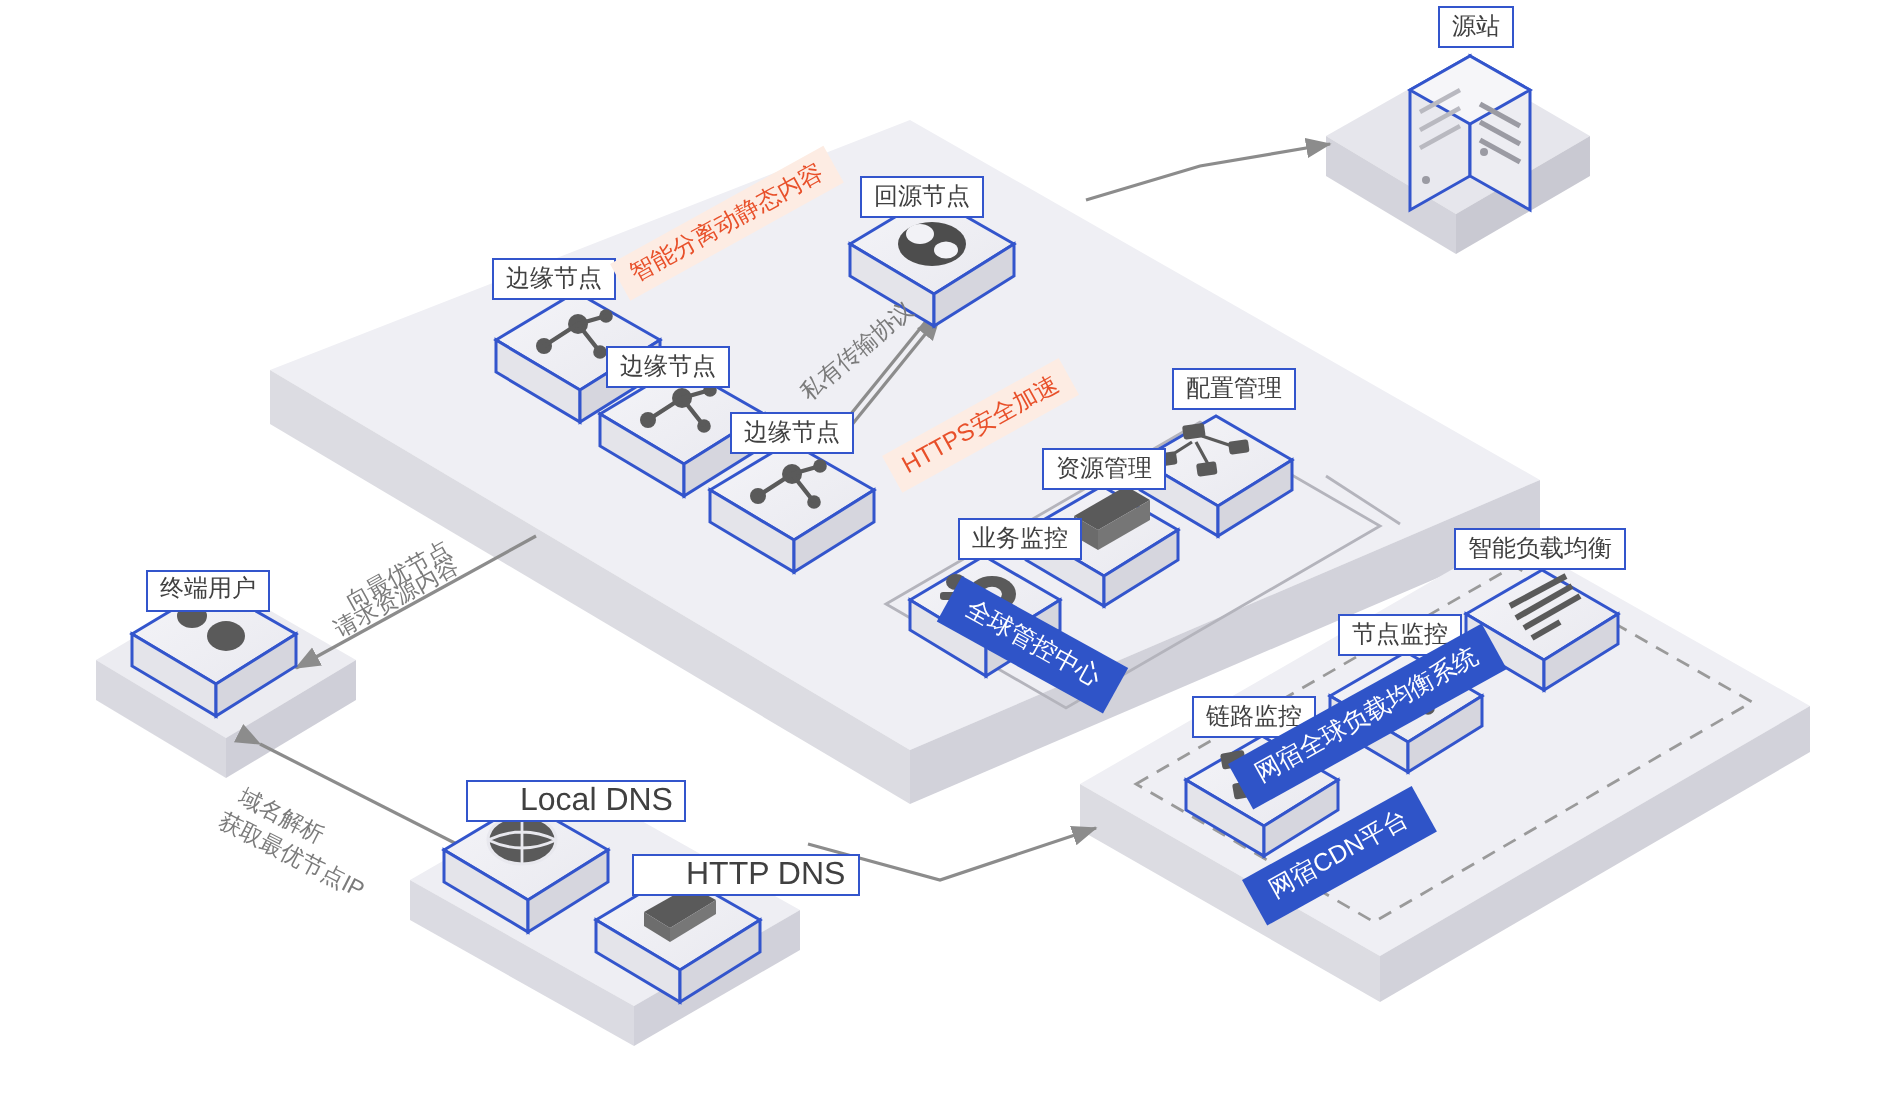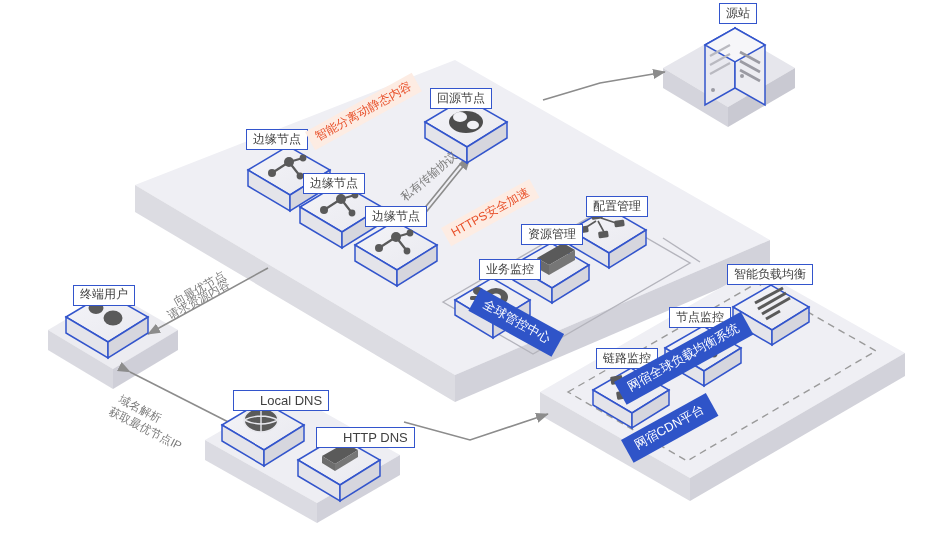--- a/index.html
+++ b/index.html
@@ -4,21 +4,21 @@
 <style>
   html,body{margin:0;padding:0;}
   body{width:947px;height:548px;background:#ffffff;overflow:hidden;
        font-family:"Liberation Sans","DejaVu Sans",sans-serif;}
   #stage{position:relative;width:947px;height:530px;}
   svg#scene{position:absolute;left:0;top:0;width:947px;height:548px;}
 
   .lbl{position:absolute;background:#ffffff;border:1px solid #3355cc;
        color:#404040;font-size:12px;line-height:15px;padding:2px 6px;
        white-space:nowrap;box-sizing:border-box;}
-  .lbl.en{font-size:13px;padding-left:26px;}
+  .lbl.en{font-size:16px;padding-left:26px;}
 
   .banner{position:absolute;color:#ffffff;font-size:12.5px;white-space:nowrap;
           background:#2f54c8;padding:4px 10px 5px 10px;box-sizing:border-box;}
 
   .hlabel{position:absolute;white-space:nowrap;font-size:12px;color:#e8502a;
           background:#fdece3;padding:2px 7px;}
   .glabel{position:absolute;white-space:nowrap;font-size:11.5px;color:#7b7b7b;
           line-height:14px;text-align:center;}
 </style>
 </head>
@@ -272,21 +272,21 @@
   <div class="lbl" style="left:719px;top:3px;">源站</div>
   <div class="lbl" style="left:430px;top:88px;">回源节点</div>
   <div class="lbl" style="left:246px;top:129px;">边缘节点</div>
   <div class="lbl" style="left:303px;top:173px;">边缘节点</div>
   <div class="lbl" style="left:365px;top:206px;">边缘节点</div>
   <div class="lbl" style="left:73px;top:285px;font-family:Liberation Mono, monospace;">终端用户</div>
   <div class="lbl en" style="left:233px;top:390px;">Local DNS</div>
   <div class="lbl en" style="left:316px;top:427px;">HTTP DNS</div>
   <div class="lbl" style="left:479px;top:259px;">业务监控</div>
   <div class="lbl" style="left:521px;top:224px;">资源管理</div>
-  <div class="lbl" style="left:586px;top:196px;">配置管理</div>
+  <div class="lbl" style="left:586px;top:184px;">配置管理</div>
   <div class="lbl" style="left:596px;top:348px;">链路监控</div>
   <div class="lbl" style="left:669px;top:307px;">节点监控</div>
   <div class="lbl" style="left:727px;top:264px;">智能负载均衡</div>
 
   <div class="banner" style="left:481px;top:288px;transform:rotate(29deg);transform-origin:left top;">全球管控中心</div>
   <div class="banner" style="left:614px;top:382px;transform:rotate(-29deg);transform-origin:left top;">网宿全球负载均衡系统</div>
   <div class="banner" style="left:621px;top:440px;transform:rotate(-29deg);transform-origin:left top;">网宿CDN平台</div>
 
   <div class="hlabel" style="left:305px;top:132px;transform:rotate(-29deg);transform-origin:left top;">智能分离动静态内容</div>
   <div class="hlabel" style="left:441px;top:228px;transform:rotate(-29deg);transform-origin:left top;">HTTPS安全加速</div>

